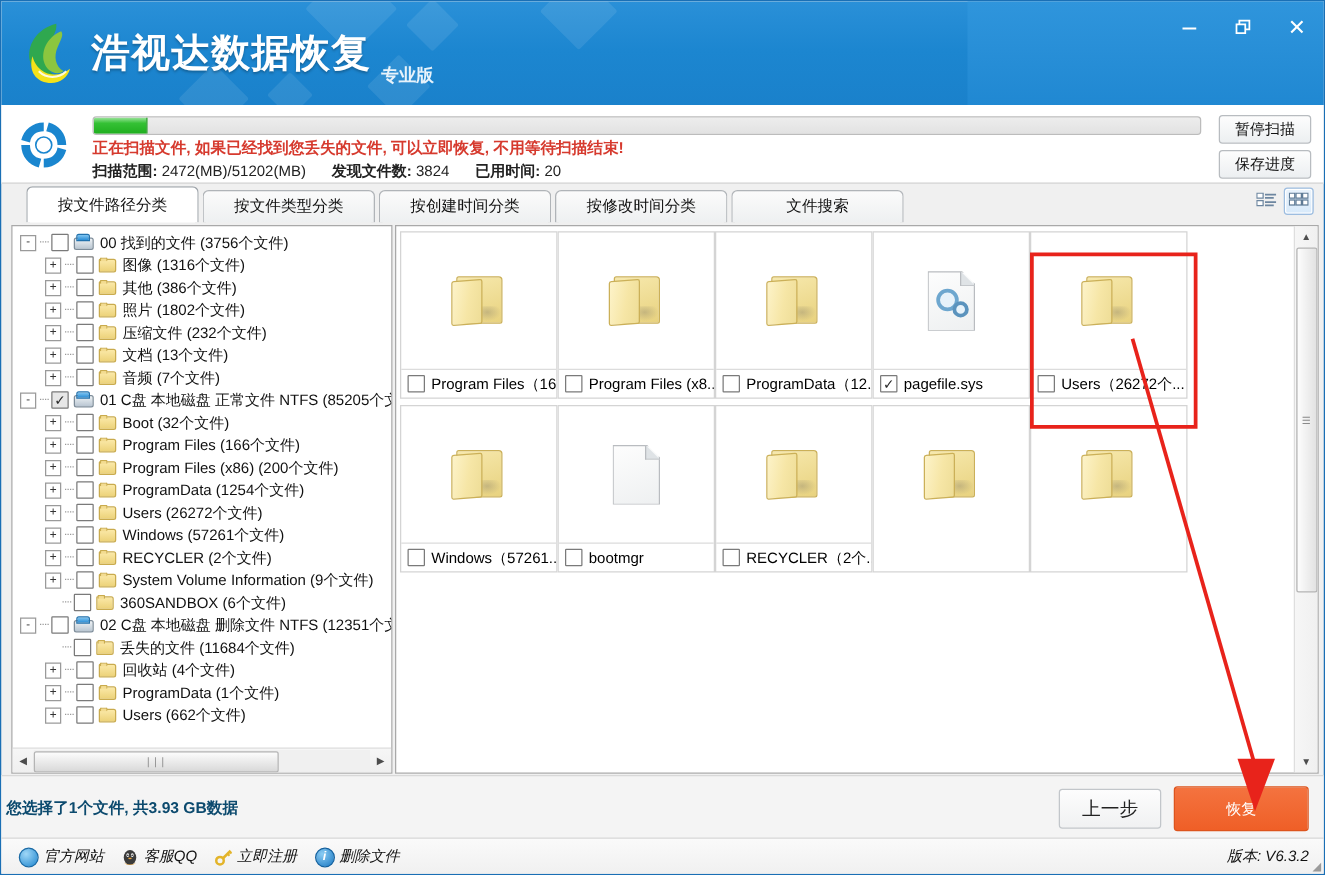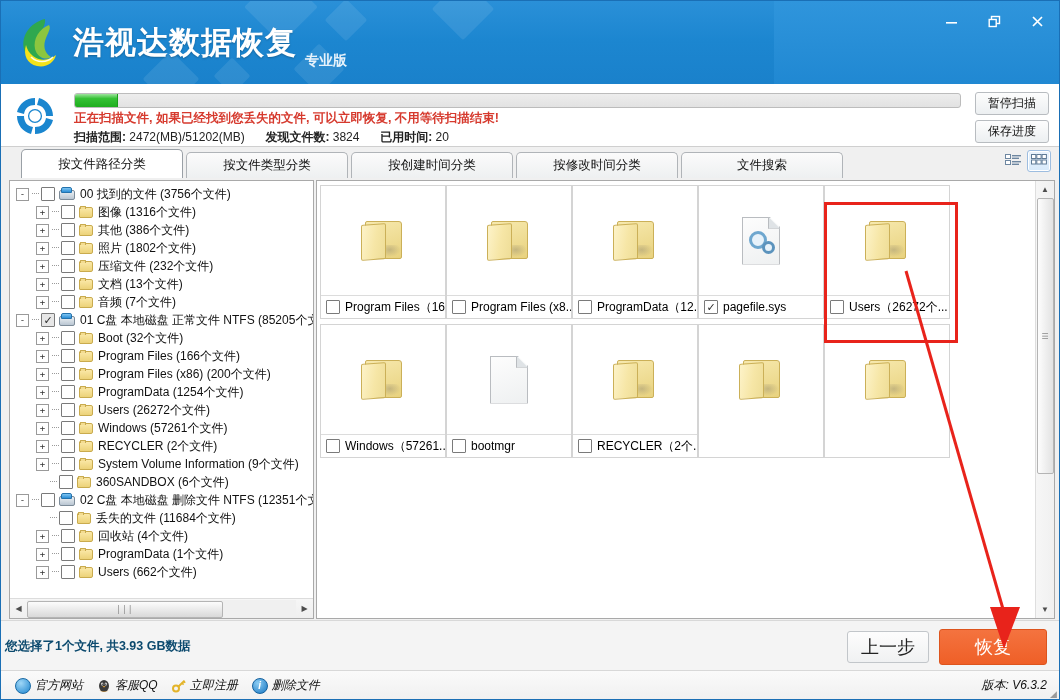--- a/index.html
+++ b/index.html
@@ -51,21 +51,21 @@
     background:linear-gradient(180deg,#fdfdfd,#eceff1);
     border:1px solid #b8bcc0;border-radius:3px;font-size:12px;color:#111;
     display:flex;align-items:center;justify-content:center;cursor:pointer;
     font-family:Liberation Serif, serif;}
   .btn-pause{top:8px;}
   .btn-save{top:36px;}
 
   
   .tabstrip{position:absolute;left:0;top:145px;width:1058px;height:32px;}
   .tabs{position:absolute;left:20px;top:3px;display:flex;align-items:flex-end;height:29px;}
-  .tab{height:25px;min-width:104px;padding:0 28px;margin-right:3px;
+  .tab{height:25px;min-width:104px;padding:0 16px;margin-right:3px;
     background:linear-gradient(180deg,#fbfbfb,#eef0f1);
     border:1px solid #b0b4b8;border-bottom:none;border-radius:5px 5px 0 0;
     display:flex;align-items:center;justify-content:center;font-size:12.5px;
     color:#111;cursor:pointer;}
   .tab.active{background:#fff;height:28px;border-color:#9aa0a6;font-weight:normal;}
   .viewbtns{position:absolute;right:8px;top:4px;display:flex;gap:2px;}
   .vbtn{width:22px;height:20px;display:flex;align-items:center;justify-content:center;
     border:1px solid transparent;border-radius:3px;cursor:pointer;}
   .vbtn.sel{border-color:#9dbde0;background:linear-gradient(180deg,#eaf3fc,#d7e9fa);
     box-shadow:inset 0 0 0 1px #fff;}
@@ -176,25 +176,25 @@
     border-radius:2px;display:flex;align-items:center;justify-content:center;cursor:pointer;}
 
   
   .footer{position:absolute;left:0;top:619px;width:1058px;height:50px;
     background:#f4f4f4;border-top:1px solid #d8d8d8;}
   .sel-info{position:absolute;left:4px;top:17px;color:#0c4a6e;font-size:12.5px;
     font-weight:bold;}
   .btn-back{position:absolute;right:130px;top:10px;width:80px;height:30px;
     background:linear-gradient(180deg,#fdfdfd,#f0f1f2);border:1px solid #c2c6ca;
     border-radius:3px;display:flex;align-items:center;justify-content:center;
-    font-size:18px;color:#222;cursor:pointer;}
+    font-size:15px;color:#222;cursor:pointer;}
   .btn-recover{position:absolute;right:12px;top:8px;width:106px;height:34px;
     background:linear-gradient(180deg,#f4733f,#ef5f27);border:1px solid #dd541d;
     border-radius:3px;display:flex;align-items:center;justify-content:center;
-    font-size:18px;color:#fff;cursor:pointer;font-weight:normal;}
+    font-size:12px;color:#fff;cursor:pointer;font-weight:normal;}
 
   .statusbar{position:absolute;left:0;top:669px;width:1058px;height:29px;
     background:linear-gradient(180deg,#fafafa,#f0f0f0);border-top:1px solid #d8d8d8;
     display:flex;align-items:center;font-style:italic;}
   .slink{display:flex;align-items:center;margin-left:14px;font-size:12px;color:#111;
     cursor:pointer;white-space:nowrap;}
   .slink .si{width:14px;height:14px;margin-right:4px;flex:0 0 auto;position:relative;}
   .ver{position:absolute;right:12px;font-size:12px;color:#111;}
   .si-globe{border-radius:50%;background:radial-gradient(circle at 35% 30%,#9fd7f7,#1f86cf);
     border:1px solid #1a6aa5;}

